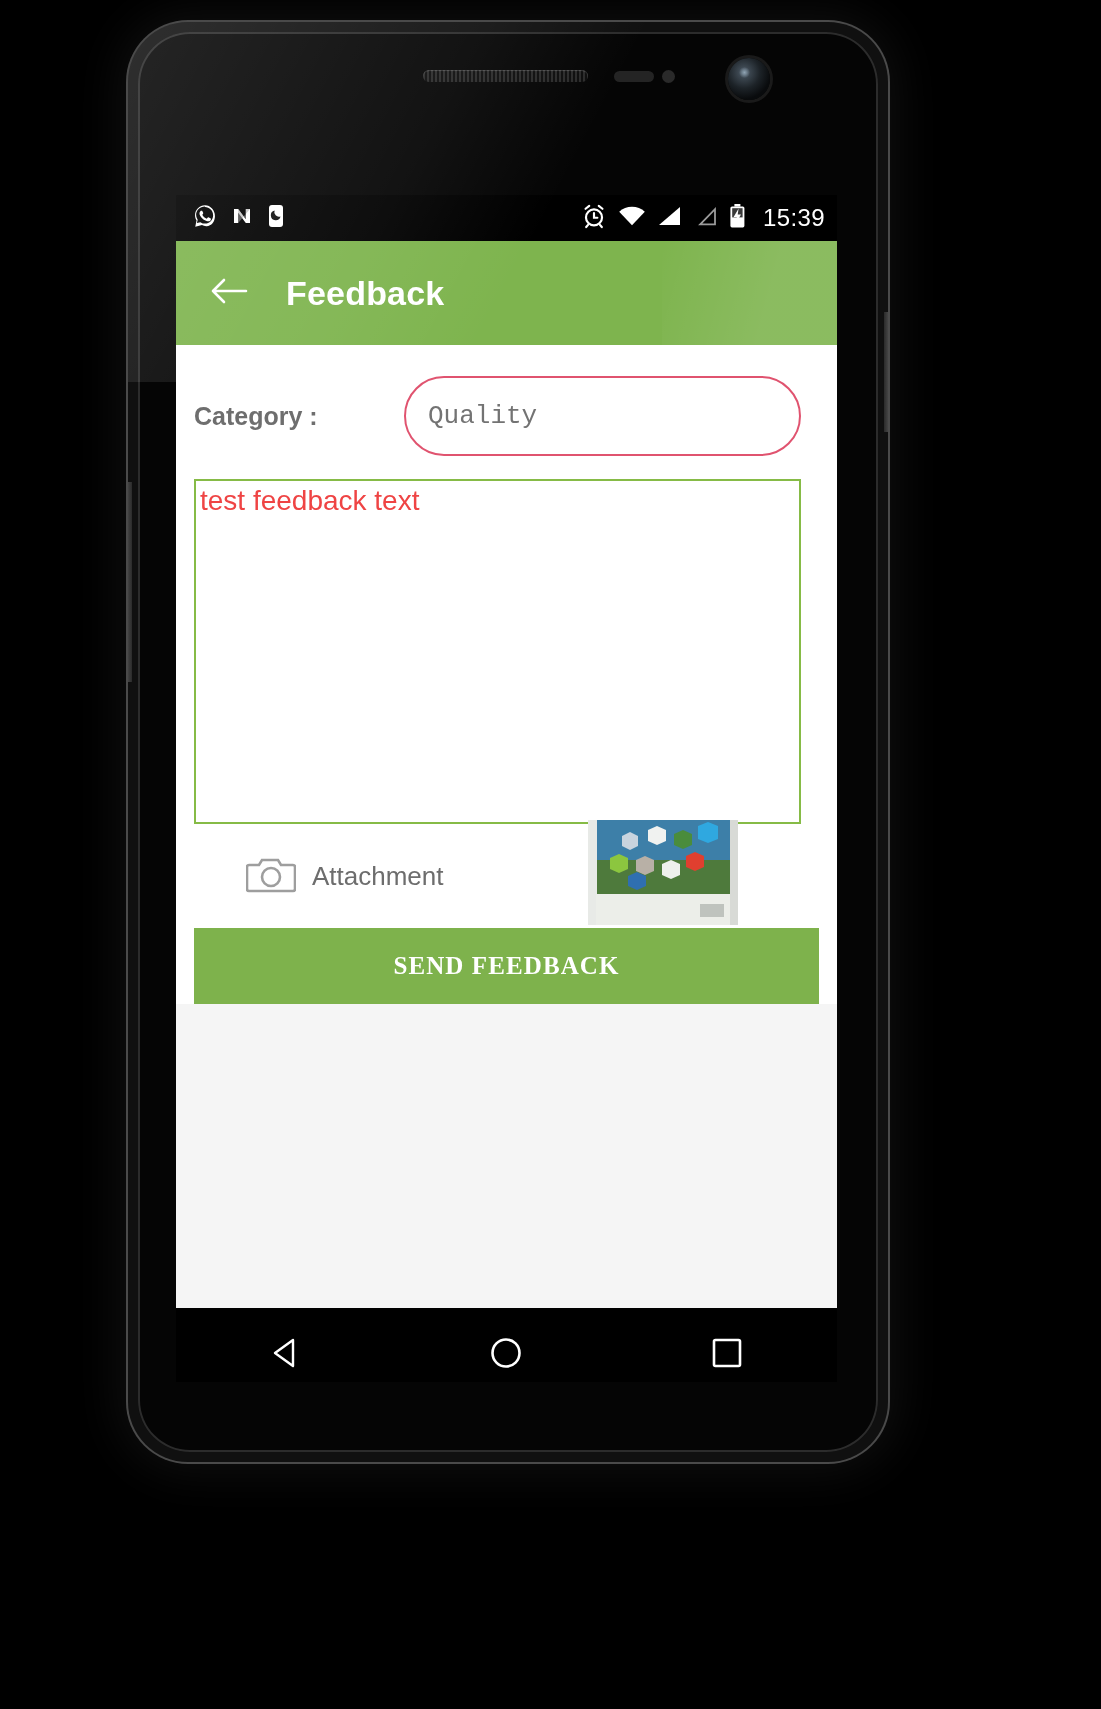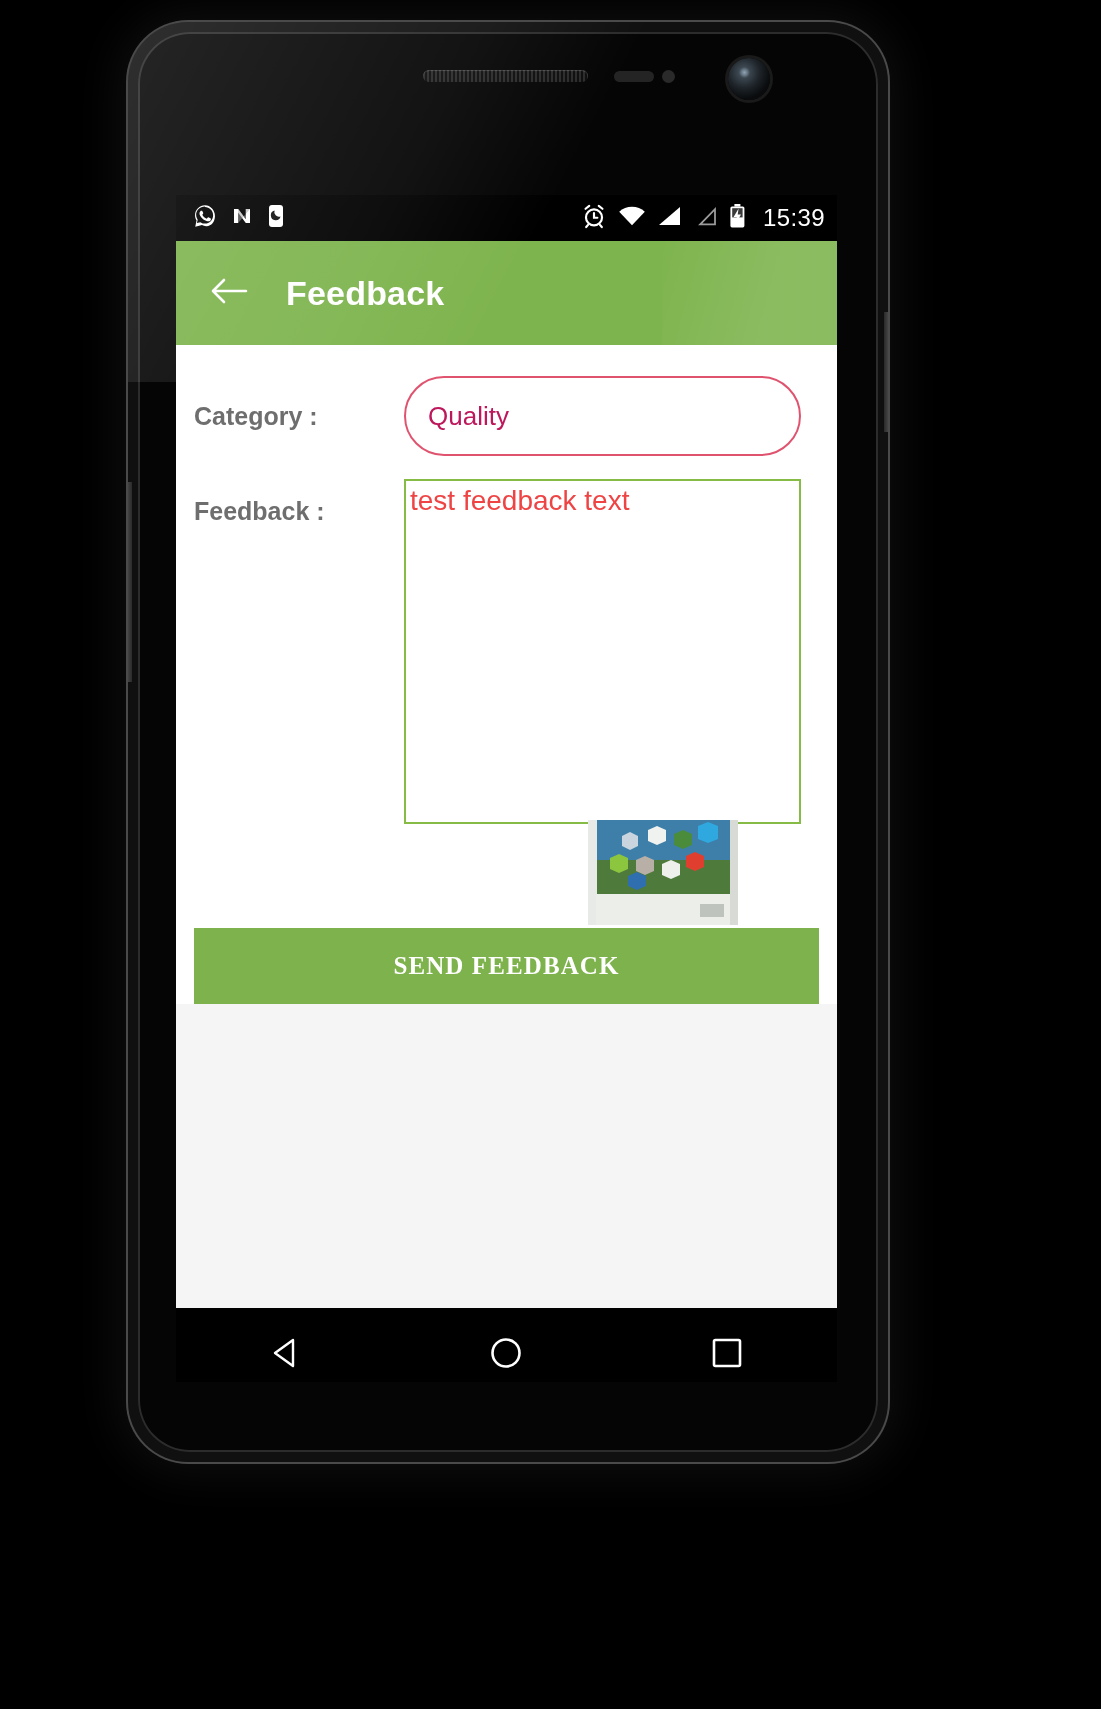--- a/index.html
+++ b/index.html
@@ -51,21 +51,21 @@
       background:linear-gradient(105deg,rgba(255,255,255,0) 0%,rgba(255,255,255,.10) 60%);pointer-events:none;}
 
   
   #form-area{background:#fff;padding-top:20px;}
   .field-row{display:flex;align-items:flex-start;padding:0 36px 0 18px;}
   .field-label{width:210px;color:#6e6e6e;font-size:25px;font-weight:bold;flex-shrink:0;}
   #category-row{align-items:center;height:102px;}
   #category-row .field-label{padding-left:0;}
   #category-input{flex:1;height:80px;border:2px solid #e0536f;border-radius:42px;
       display:flex;align-items:center;padding-left:22px;box-sizing:border-box;background:#fff;}
-  #category-value{font-size:26px;color:#be185d;}
+  #category-value{font-size:26px;color:#737373;font-family:Liberation Mono, monospace;}
   #feedback-row{margin-top:12px;}
   #feedback-row .field-label{padding-top:18px;}
   #feedback-input{flex:1;height:345px;border:2px solid #86bb46;background:#fff;
       padding:4px 10px 0 4px;box-sizing:border-box;}
   #feedback-value{font-size:28px;color:#ef4444;line-height:1.15;}
 
   
   #attachment-row{display:flex;align-items:center;padding:0 18px;height:104px;position:relative;}
   #attachment-control{display:flex;align-items:center;gap:16px;margin-left:52px;}
   #attachment-label{font-size:26px;color:#6d6d6d;}
@@ -172,27 +172,35 @@
     <div id="form-area">
 
       <div class="field-row" id="category-row">
         <span class="field-label">Category :</span>
         <div id="category-input">
           <span id="category-value">Quality</span>
         </div>
       </div>
 
       <div class="field-row" id="feedback-row">
-        <span class="field-label">Feedback :</span>
         <div id="feedback-input">
           <span id="feedback-value">test feedback text</span>
         </div>
       </div>
 
       <div id="attachment-row">
+        <div id="attachment-control">
+          <span style="display:block;">
+            <svg width="50" height="40" viewBox="0 0 50 40">
+              <path d="M2 10h10l3-5h16l3 5h12a2 2 0 0 1 2 2v22a2 2 0 0 1-2 2H2a2 2 0 0 1-2-2V12a2 2 0 0 1 2-2z" transform="translate(1,1)" fill="none" stroke="#9e9e9e" stroke-width="2.6"></path>
+              <circle cx="25" cy="23" r="9" fill="none" stroke="#9e9e9e" stroke-width="2.6"></circle>
+            </svg>
+          </span>
+          <span id="attachment-label">Attachment</span>
+        </div>
         <div id="attachment-thumb">
           <svg width="150" height="105" viewBox="0 0 150 105" preserveAspectRatio="none">
             <rect width="150" height="105" fill="#d8dad6"></rect>
             <rect x="8" y="0" width="134" height="74" fill="#3d7fa8"></rect>
             <rect x="8" y="40" width="134" height="34" fill="#4e7a3c"></rect>
             <rect x="0" y="0" width="9" height="105" fill="#e8eae7"></rect>
             <rect x="8" y="74" width="134" height="31" fill="#eceee9"></rect>
             <polygon points="34,16 42,12 50,16 50,26 42,30 34,26" fill="#c9d4de"></polygon>
             <polygon points="60,10 69,6 78,10 78,21 69,25 60,21" fill="#f0f2f0"></polygon>
             <polygon points="86,14 95,10 104,14 104,25 95,29 86,25" fill="#4a8c3c"></polygon>

